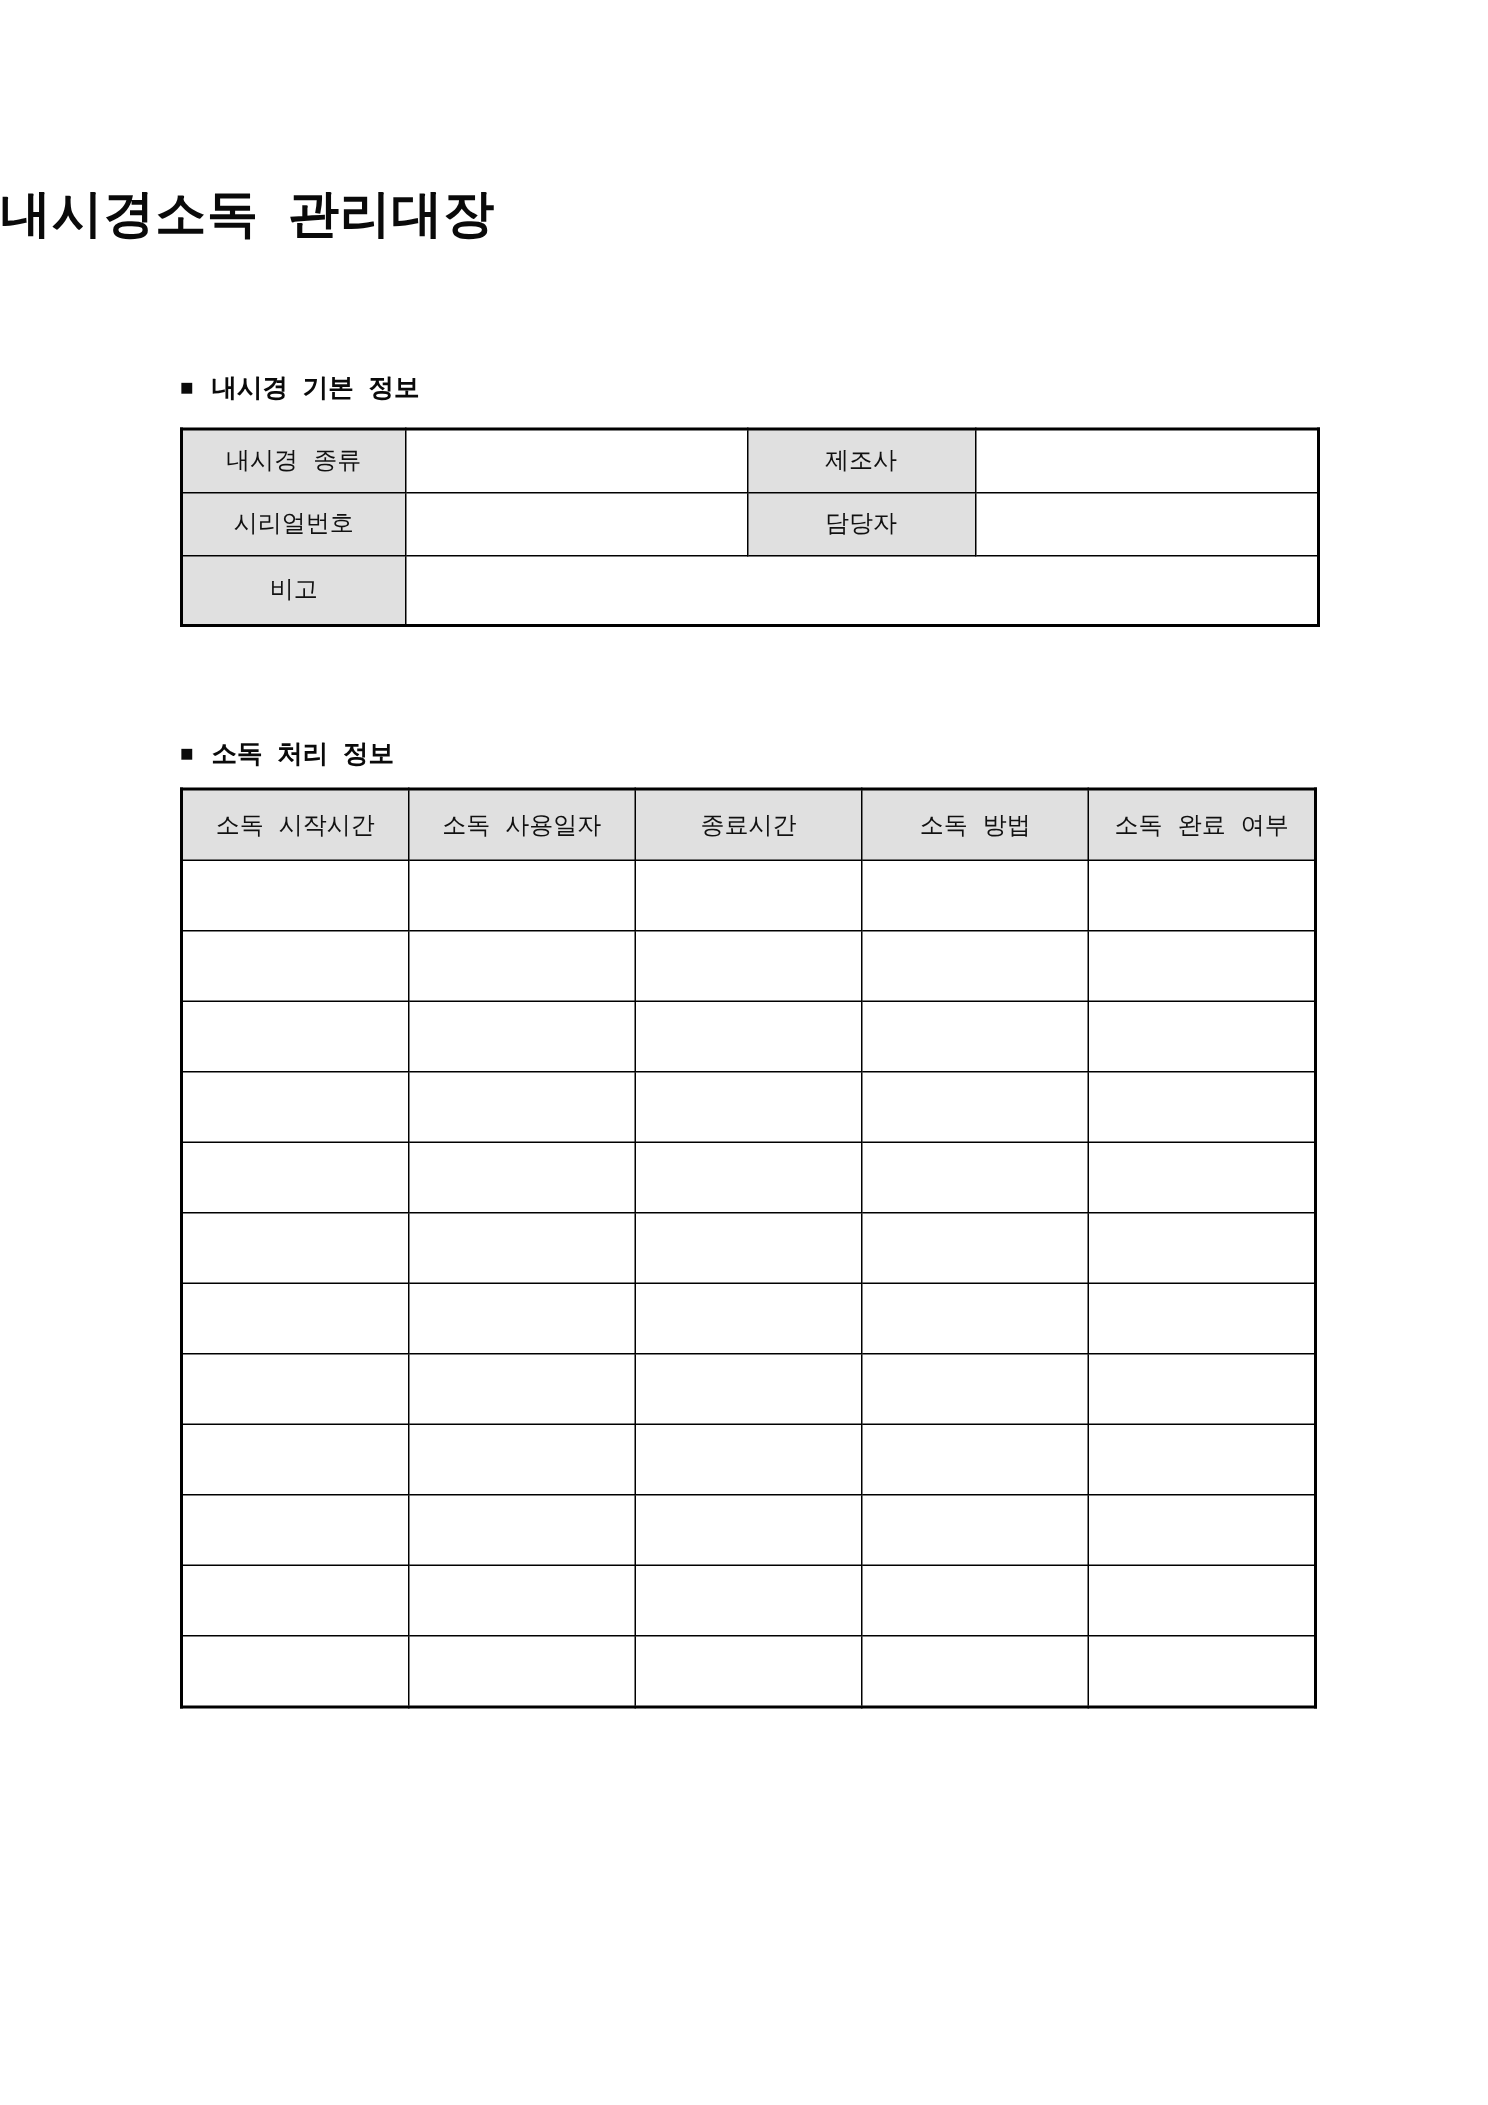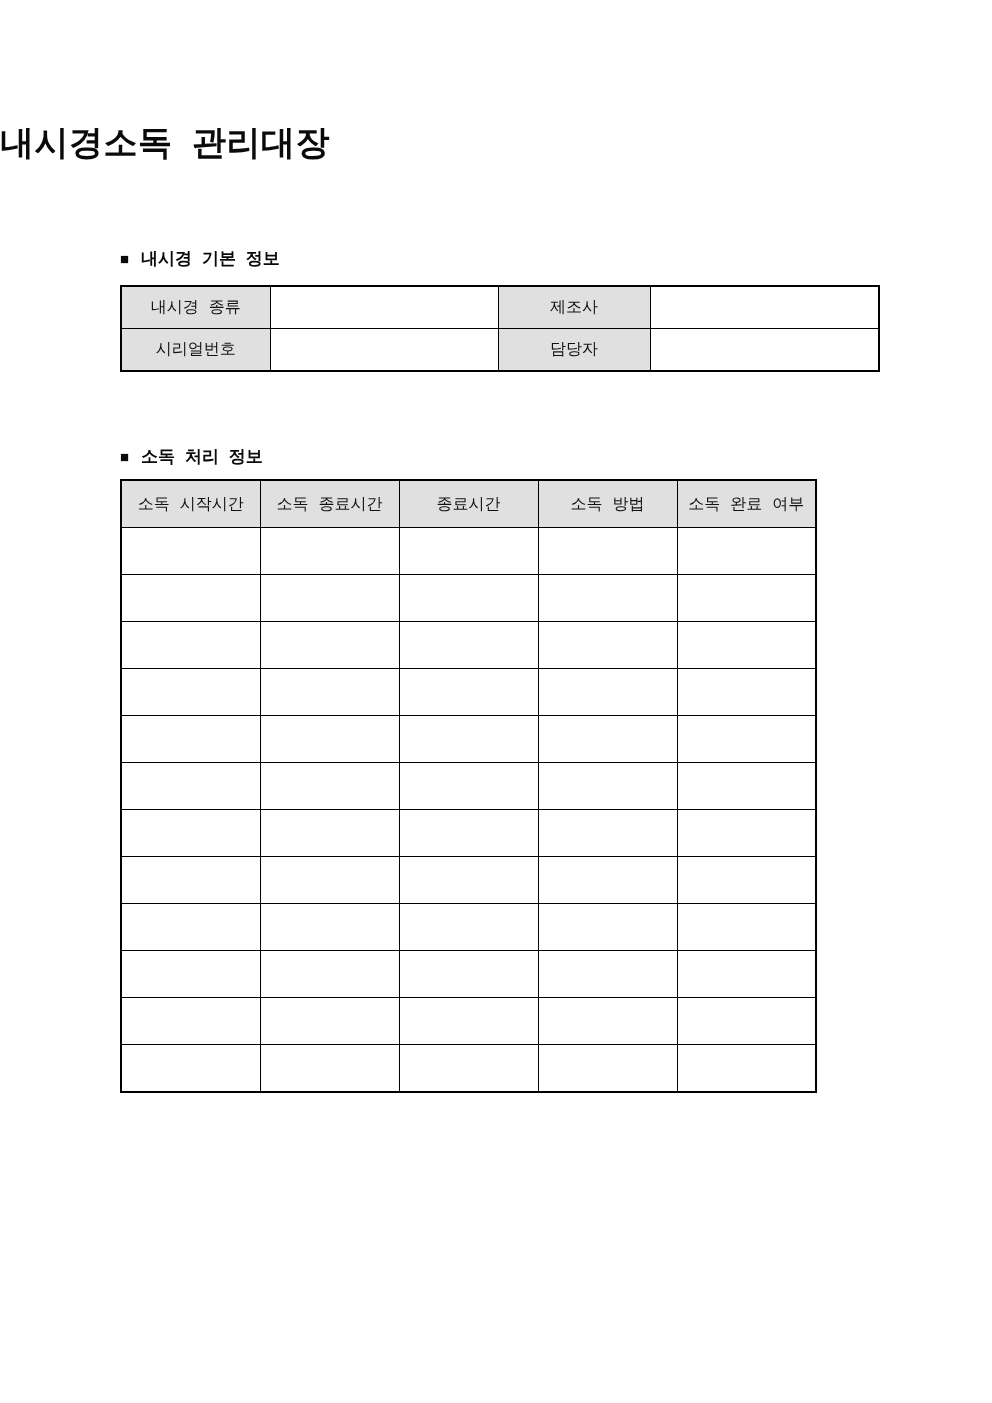--- a/index.html
+++ b/index.html
@@ -33,21 +33,21 @@
     font-size: 15px;
     margin-right: 12px;
     line-height: 1;
   }
   .heading-basic { margin-top: 81px; }
   .heading-disinfect { margin-top: 73px; }
   table {
     border-collapse: collapse;
     table-layout: fixed;
     margin-left: 120px;
-    width: 697px;
+    width: 758px;
     border: 2px solid #000000;
   }
   td, th {
     border: 1px solid #000000;
     font-size: 16px;
     font-weight: 400;
     text-align: center;
     vertical-align: middle;
     word-spacing: 0.35em;
     padding: 0;
@@ -91,40 +91,44 @@
         <td></td>
         <td class="label-cell">제조사</td>
         <td></td>
       </tr>
       <tr>
         <td class="label-cell">시리얼번호</td>
         <td></td>
         <td class="label-cell">담당자</td>
         <td></td>
       </tr>
+      <tr class="row-last">
+        <td class="label-cell">비고</td>
+        <td colspan="3"></td>
+      </tr>
     </tbody>
   </table>
 
   <div class="section-heading heading-disinfect">
     <span class="marker">■</span>
     <span>소독 처리 정보</span>
   </div>
 
   <table class="tbl-disinfect">
     <colgroup>
       <col class="col-d">
         <col class="col-d">
         <col class="col-d">
         <col class="col-d">
         <col class="col-d">
     </colgroup>
     <thead>
       <tr>
         <th>소독 시작시간</th>
-        <th>소독 종료시간</th>
+        <th>소독 사용일자</th>
         <th>종료시간</th>
         <th>소독 방법</th>
         <th>소독 완료 여부</th>
       </tr>
     </thead>
     <tbody>
         <tr>
           <td></td>
           <td></td>
           <td></td>

